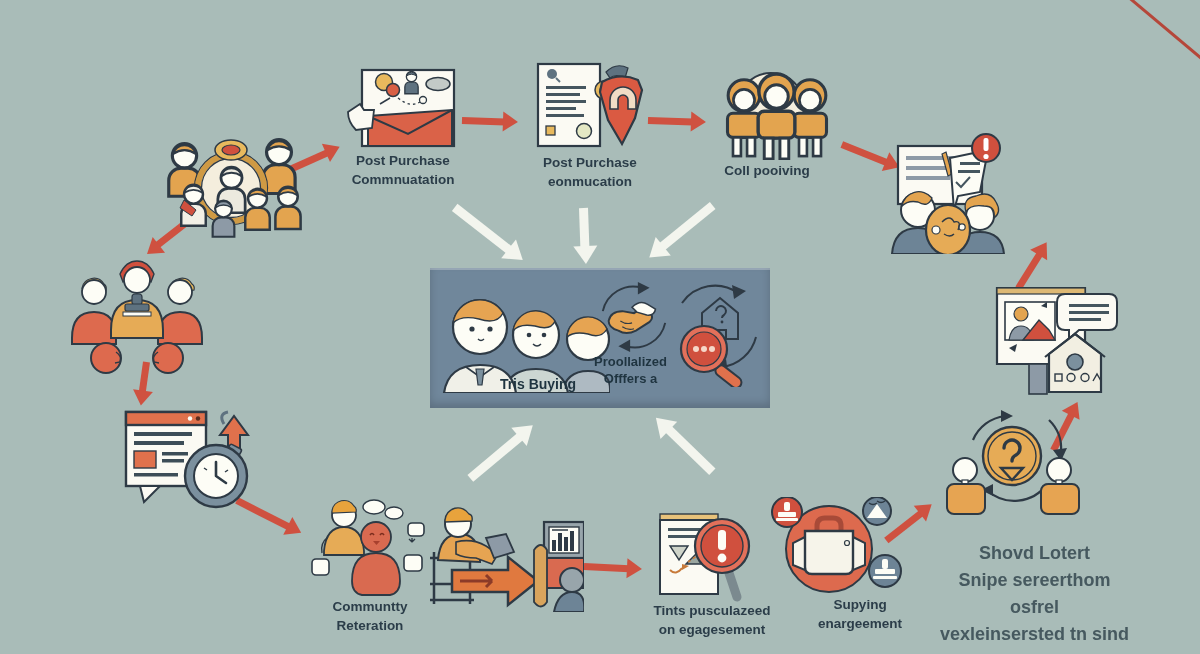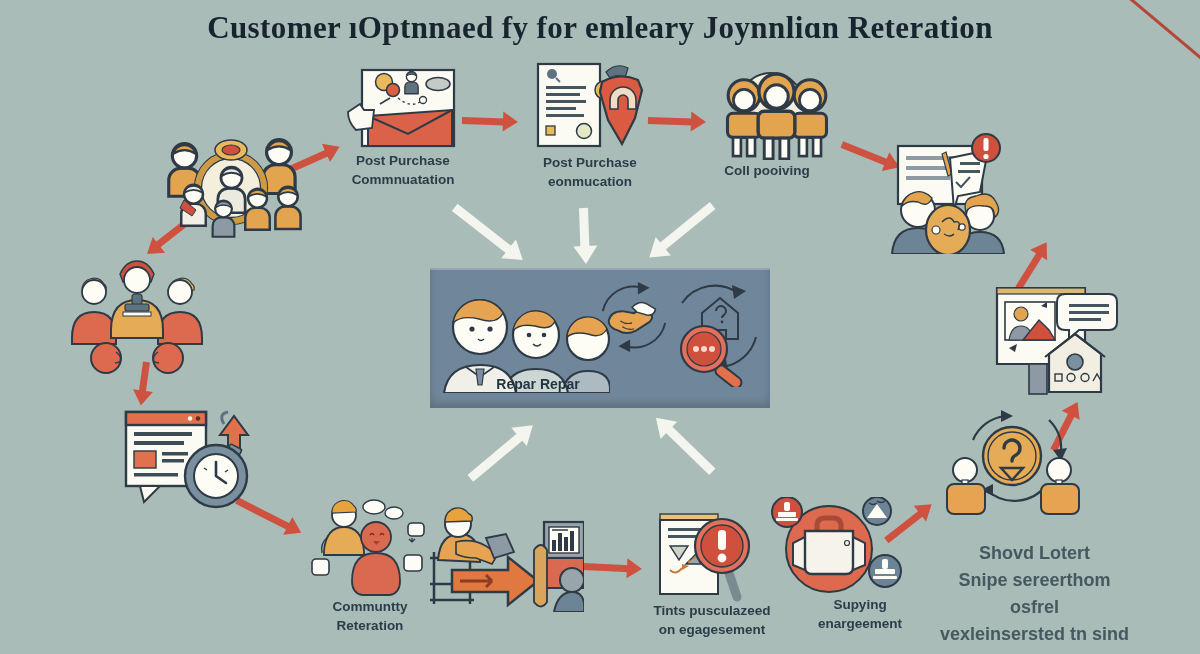--- a/index.html
+++ b/index.html
@@ -46,21 +46,20 @@
       <circle cx="10" cy="10" r="4.8" fill="#fdfdf6" stroke="#2e3a45" stroke-width="1.2"></circle>
       <rect x="2.5" y="16" width="15" height="11" rx="2.5" fill="currentColor" stroke="#2e3a45" stroke-width="1.4"></rect>
       <rect x="5" y="27" width="3.6" height="8.5" fill="#fdfdf6" stroke="#2e3a45" stroke-width="1.2"></rect>
       <rect x="11.4" y="27" width="3.6" height="8.5" fill="#fdfdf6" stroke="#2e3a45" stroke-width="1.2"></rect>
     </g>
   </defs>
 </svg>
 
 <div class="stage">
 
-  <div class="title">Customer ıOptnnaed fy for emleary Joynnliɑn Reteration</div>
   <div class="deco" style="left:1108px;top:28px;width:118px;height:3px;transform:rotate(40deg);"></div>
 
   <div class="arr red" style="left:283px;top:172px;--l:62px;transform:rotate(-24deg)"></div>
   <div class="arr red" style="left:188px;top:222px;--l:52px;transform:rotate(142deg)"></div>
   <div class="arr red" style="left:462px;top:120px;--l:56px;transform:rotate(2deg)"></div>
   <div class="arr red" style="left:648px;top:120px;--l:58px;transform:rotate(2deg)"></div>
   <div class="arr red" style="left:842px;top:144px;--l:62px;transform:rotate(22deg)"></div>
   <div class="arr red" style="left:147px;top:362px;--l:44px;transform:rotate(98deg)"></div>
   <div class="arr red" style="left:237px;top:500px;--l:72px;transform:rotate(27deg)"></div>
   <div class="arr red" style="left:584px;top:566px;--l:58px;transform:rotate(3deg)"></div>
@@ -424,16 +423,18 @@
         <rect x="52" y="88" width="30" height="11" rx="5.5" fill="#e0714c" stroke="#2e3a45" stroke-width="2" transform="rotate(38 52 88)"></rect>
         <circle cx="36" cy="74" r="23" fill="#e2705a" stroke="#2e3a45" stroke-width="2.2"></circle>
         <circle cx="36" cy="74" r="17" fill="#d0503e" stroke="#2e3a45" stroke-width="1.2"></circle>
         <g fill="#f6d7c8">
             <circle cx="28" cy="74" r="3"></circle>
             <circle cx="36" cy="74" r="3"></circle>
             <circle cx="44" cy="74" r="3"></circle>
           </g>
       </svg>
     </div>
-    <div class="label" style="left:48px;top:107px;width:120px;font-size:14px;">Repar Repar</div>
+    <div class="label" style="left:48px;top:107px;width:120px;font-size:14px;">Tris Buying</div>
+    <div class="label" style="left:148px;top:86px;width:105px;font-size:13px;line-height:1.3;">Proollalized
+Offfers a</div>
   </div>
 
 </div>
 
 </body></html>

